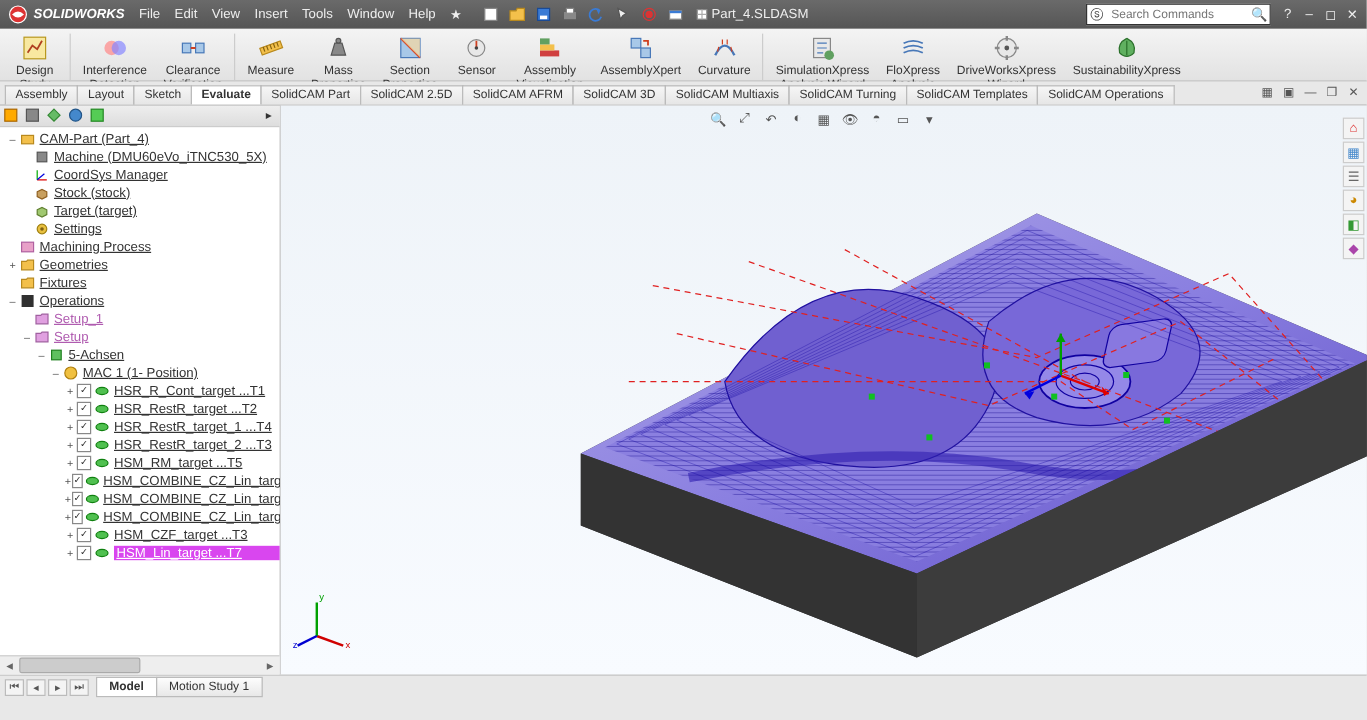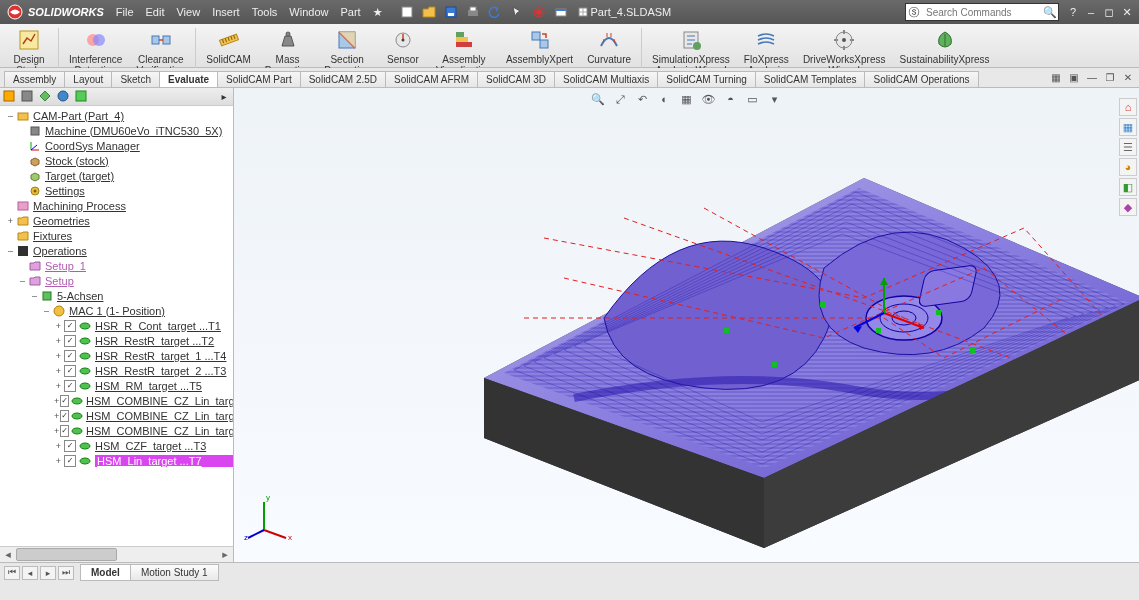--- a/index.html
+++ b/index.html
@@ -83,21 +83,21 @@
       </svg>
     <span>SOLIDWORKS</span>
   </div>
   <div class="menus">
     <span>File</span>
     <span>Edit</span>
     <span>View</span>
     <span>Insert</span>
     <span>Tools</span>
     <span>Window</span>
-    <span>Part</span>
+    <span>Help</span>
     <span>★</span>
   </div>
   <div class="qat">
     <span class="qbtn">
         <svg width="14" height="14">
           <rect x="2" y="2" width="10" height="10" fill="#fff" stroke="#888"></rect>
         </svg>
       </span>
     <span class="qbtn">
         <svg width="14" height="14">
@@ -197,21 +197,21 @@
           <rect x="3" y="9" width="18" height="6" fill="#f3c04b" stroke="#b8891e" transform="rotate(-20 12 12)"></rect>
           <g transform="rotate(-20 12 12)">
             <line x1="6" y1="9" x2="6" y2="13" stroke="#846010"></line>
             <line x1="9" y1="9" x2="9" y2="13" stroke="#846010"></line>
             <line x1="12" y1="9" x2="12" y2="13" stroke="#846010"></line>
             <line x1="15" y1="9" x2="15" y2="13" stroke="#846010"></line>
             <line x1="18" y1="9" x2="18" y2="13" stroke="#846010"></line>
           </g>
         </svg>
       </div>
-      <div class="rlabel">SolidCAM</div>
+      <div class="rlabel">Measure</div>
     </div>
     <div class="rbtn">
       <div class="ricon">
         <svg width="24" height="24">
           <path d="M6 18h12l-3-10h-6z" fill="#888" stroke="#555"></path>
           <circle cx="12" cy="6" r="2" fill="#888" stroke="#555"></circle>
         </svg>
       </div>
       <div class="rlabel">Mass<br>Properties</div>
     </div>

